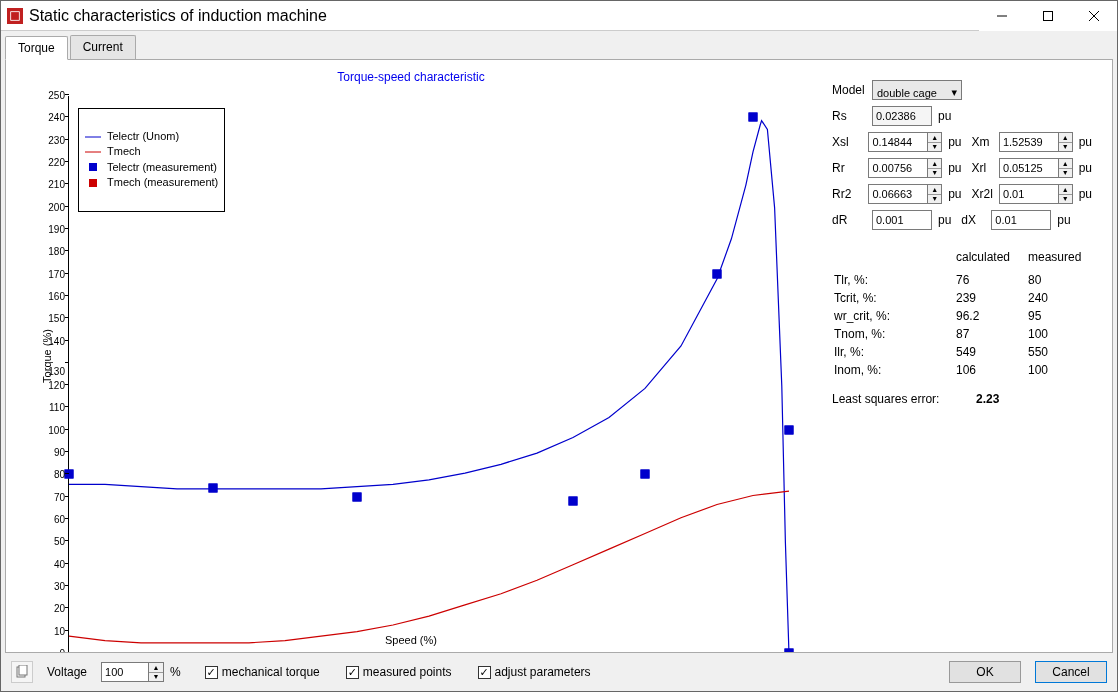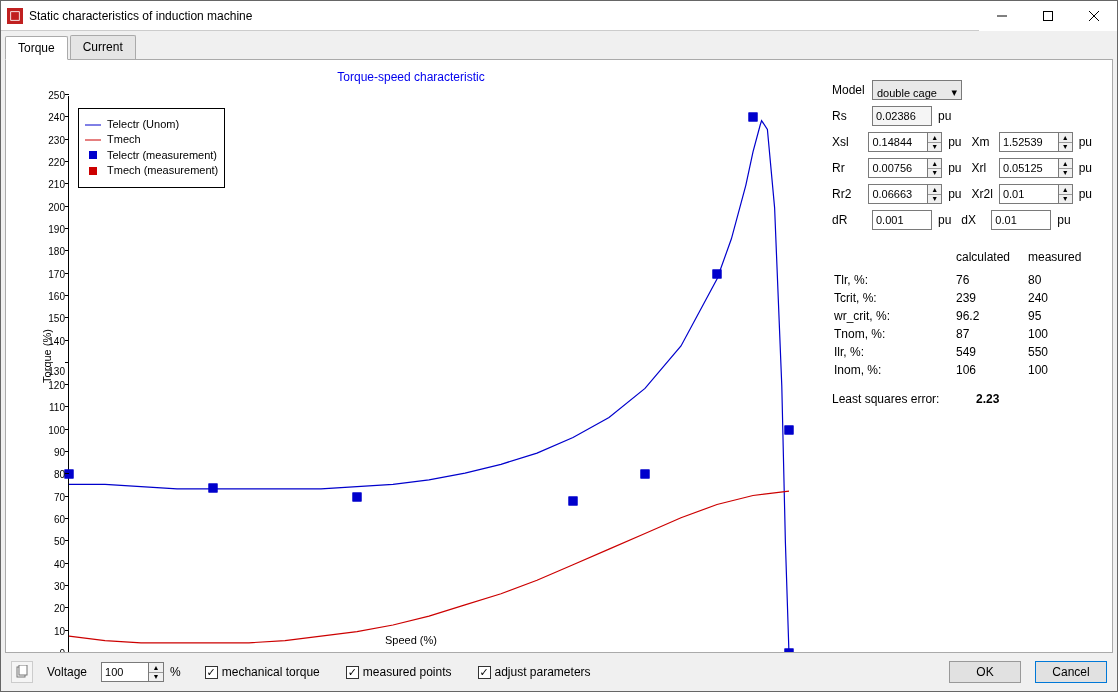--- a/index.html
+++ b/index.html
@@ -23,21 +23,21 @@
     padding: 0 0 0 6px;
   }
   .app-icon {
     width: 16px; height: 16px;
     background: #c02020;
     margin-right: 6px;
     display: inline-flex;
     align-items:center; justify-content:center;
   }
   .app-icon svg { width:14px; height:14px; }
-  .title-text { flex:1; font-size:12px; }
+  .title-text { flex:1; font-size:16px; }
   .win-btns { display:flex; }
   .win-btn {
     width:46px; height:30px;
     display:flex; align-items:center; justify-content:center;
     background:#fff;
   }
   .win-btn svg { width:10px; height:10px; }
 
   
   .window-frame {
@@ -109,21 +109,21 @@
     border-bottom:1px solid #000;
   }
 
   
   .legend {
     position:absolute;
     left: 72px;
     top: 48px;
     border:1px solid #000;
     background:#fff;
-    padding:8px 6px;
+    padding:20px 6px;
     font-size:11px;
     line-height:1.4;
   }
   .leg-row { display:flex; align-items:center; gap:6px; }
   .leg-swatch { width:16px; height:10px; display:inline-flex; align-items:center; justify-content:center; }
 
   
   .side-panel {
     width: 296px;
     border-left: none;

